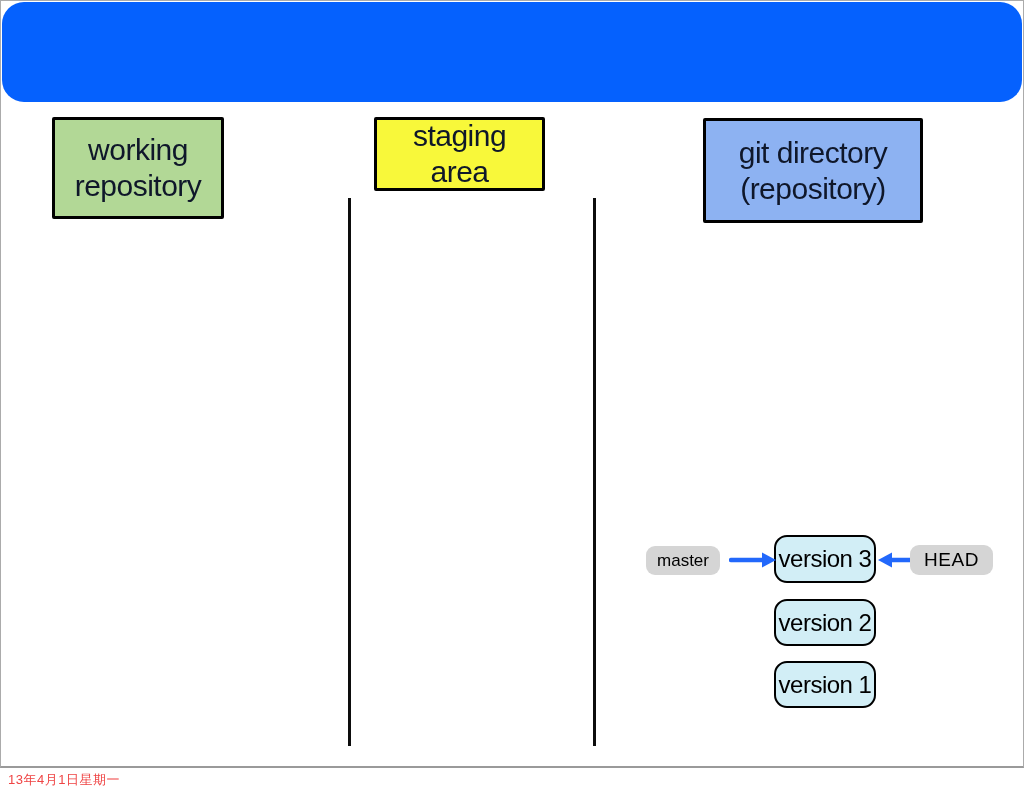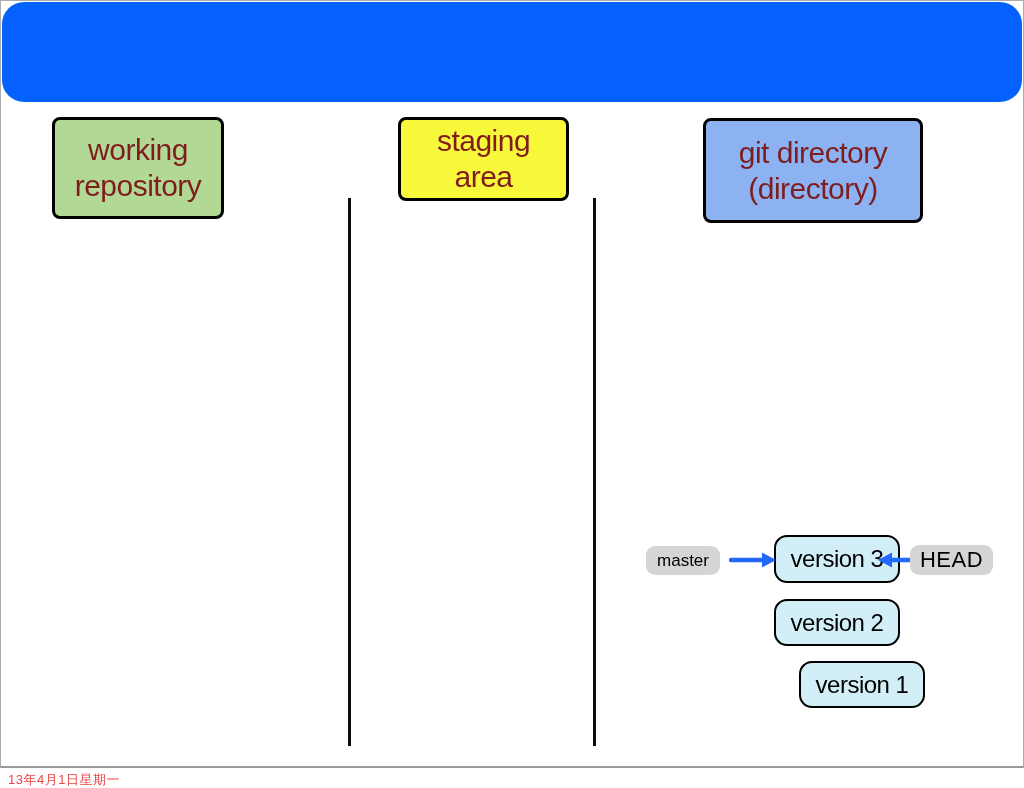--- a/index.html
+++ b/index.html
@@ -24,75 +24,75 @@
   }
   .header-bar {
     position: absolute; left: 2px; top: 2px;
     width: 1020px; height: 100px;
     background: #0561fe;
     border-radius: 22px;
   }
   .col-label {
     position: absolute;
     border: 3px solid #000000;
-    border-radius: 8px;
+    border-radius: 2px;
     display: flex; flex-direction: column;
     align-items: center; justify-content: center;
     font-size: 30px; line-height: 36px;
-    color: #7f1d1d;
+    color: #0f172a;
     letter-spacing: -0.5px;
     text-align: center;
   }
   .col-working {
     left: 52px; top: 117px; width: 172px; height: 102px;
     background: #b2d896;
   }
   .col-staging {
-    left: 398px; top: 117px; width: 171px; height: 84px;
+    left: 374px; top: 117px; width: 171px; height: 74px;
     background: #f8f83a;
   }
   .col-repo {
     left: 703px; top: 118px; width: 220px; height: 105px;
     background: #8db2f2;
   }
   .vline {
     position: absolute;
     width: 3px; height: 548px;
     background: #0d0d0d;
     top: 198px;
   }
   .vline-left  { left: 348px; }
   .vline-right { left: 593px; }
   .version-box {
     position: absolute;
-    left: 774px; width: 126px;
+    left: 774px; width: 102px;
     background: #d2eef6;
     border: 2.5px solid #000000;
     border-radius: 13px;
     display: flex; align-items: center; justify-content: center;
     font-size: 24px; color: #000000;
     letter-spacing: -0.5px;
   }
   .version-3 { top: 535px; height: 48px; }
   .version-2 { top: 599px; height: 47px; }
-  .version-1 { top: 661px; height: 47px; margin-left: 25px; }
+  .version-1 { top: 661px; height: 47px; }
   .ref-label {
     position: absolute;
     background: #d5d5d5;
     border-radius: 9px;
     display: flex; align-items: center; justify-content: center;
     color: #000000;
   }
   .ref-master {
     left: 646px; top: 546px; width: 74px; height: 29px;
     font-size: 17px;
   }
   .ref-head {
     left: 910px; top: 545px; width: 83px; height: 30px;
-    font-size: 22px; letter-spacing: 0.5px;
+    font-size: 19px; letter-spacing: 0.5px;
   }
   .arrow-svg { position: absolute; display: block; }
   .arrow-master { left: 729px; top: 551px; }
   .arrow-head  { left: 877px; top: 551px; }
   .footer-date {
     position: absolute; left: 8px; top: 771px;
     font-size: 13px; color: #ef4444;
     letter-spacing: 0.5px;
     white-space: nowrap;
   }
@@ -111,21 +111,21 @@
     <span>repository</span>
   </div>
 
   <div class="col-label col-staging">
     <span>staging</span>
     <span>area</span>
   </div>
 
   <div class="col-label col-repo">
     <span>git directory</span>
-    <span>(directory)</span>
+    <span>(repository)</span>
   </div>
 
   <div class="vline vline-left"></div>
   <div class="vline vline-right"></div>
 
   <div class="version-box version-3">version 3</div>
   <div class="version-box version-2">version 2</div>
   <div class="version-box version-1">version 1</div>
 
   <div class="ref-label ref-master">master</div>

